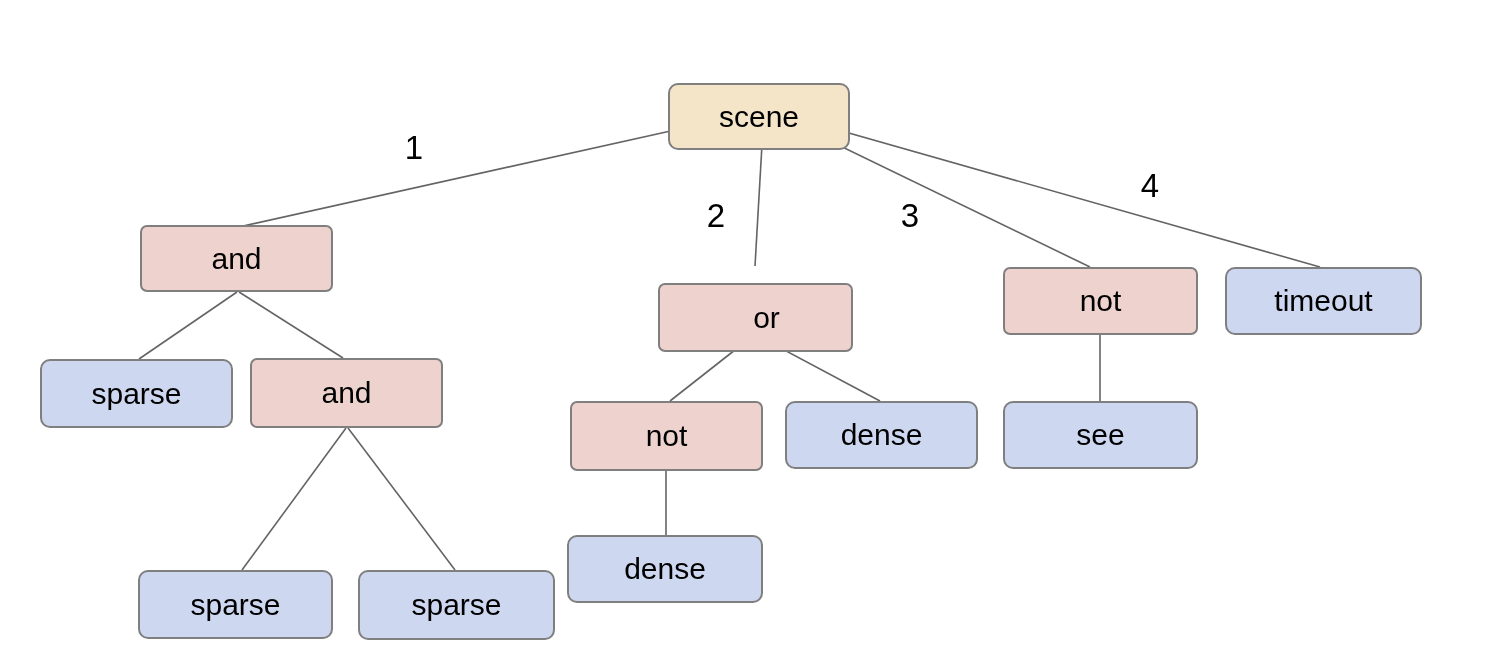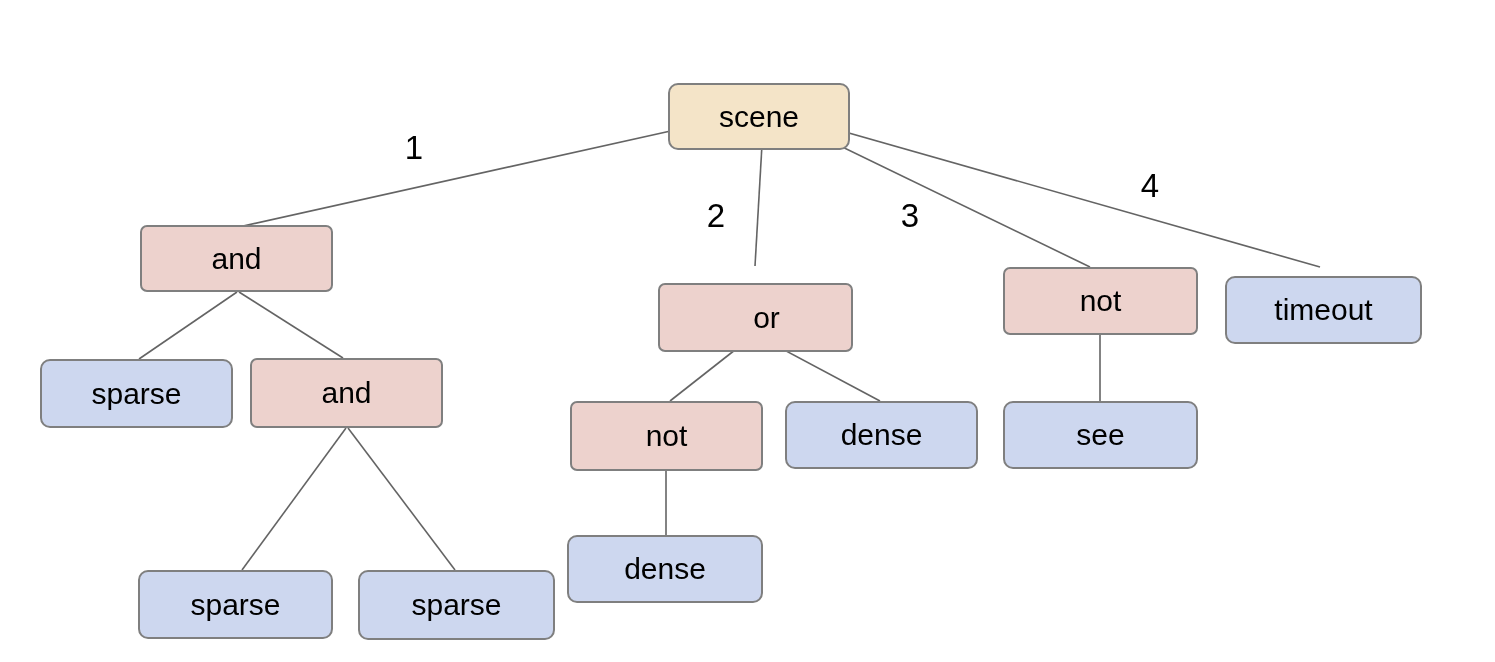--- a/index.html
+++ b/index.html
@@ -64,21 +64,21 @@
       </div>
       <div class="node operator" style="left: 140px; top: 225px; width: 193px; height: 67px;">
         <span>and</span>
       </div>
       <div class="node operator" style="left: 658px; top: 283px; width: 195px; height: 69px; padding-left: 22px;">
         <span>or</span>
       </div>
       <div class="node operator" style="left: 1003px; top: 267px; width: 195px; height: 68px;">
         <span>not</span>
       </div>
-      <div class="node leaf" style="left: 1225px; top: 267px; width: 197px; height: 68px; margin-top: 9px;">
+      <div class="node leaf" style="left: 1225px; top: 267px; width: 197px; height: 68px;">
         <span>timeout</span>
       </div>
       <div class="node leaf" style="left: 40px; top: 359px; width: 193px; height: 69px;">
         <span>sparse</span>
       </div>
       <div class="node operator" style="left: 250px; top: 358px; width: 193px; height: 70px;">
         <span>and</span>
       </div>
       <div class="node operator" style="left: 570px; top: 401px; width: 193px; height: 70px;">
         <span>not</span>

